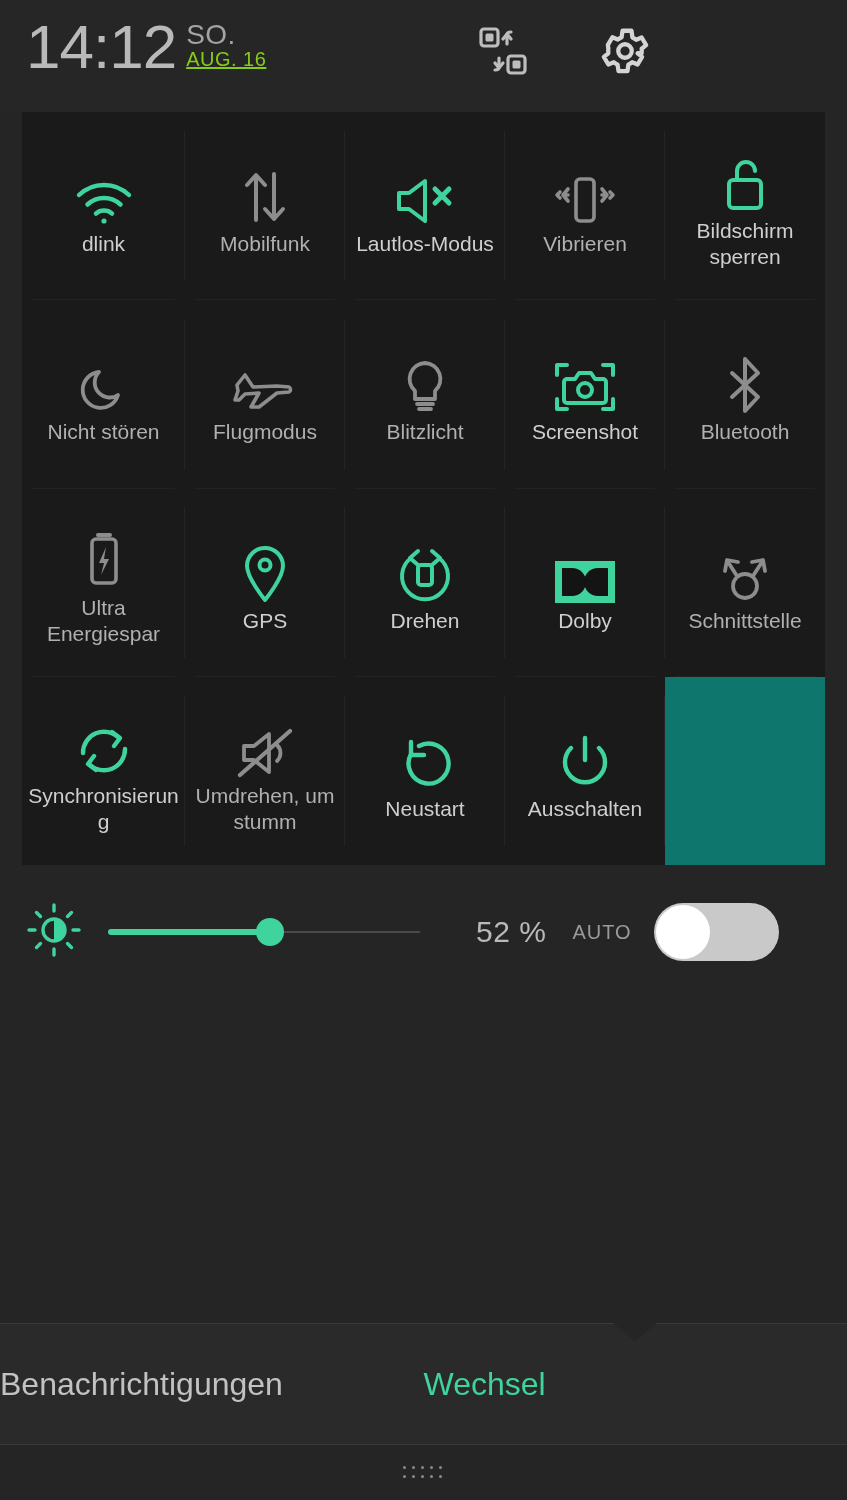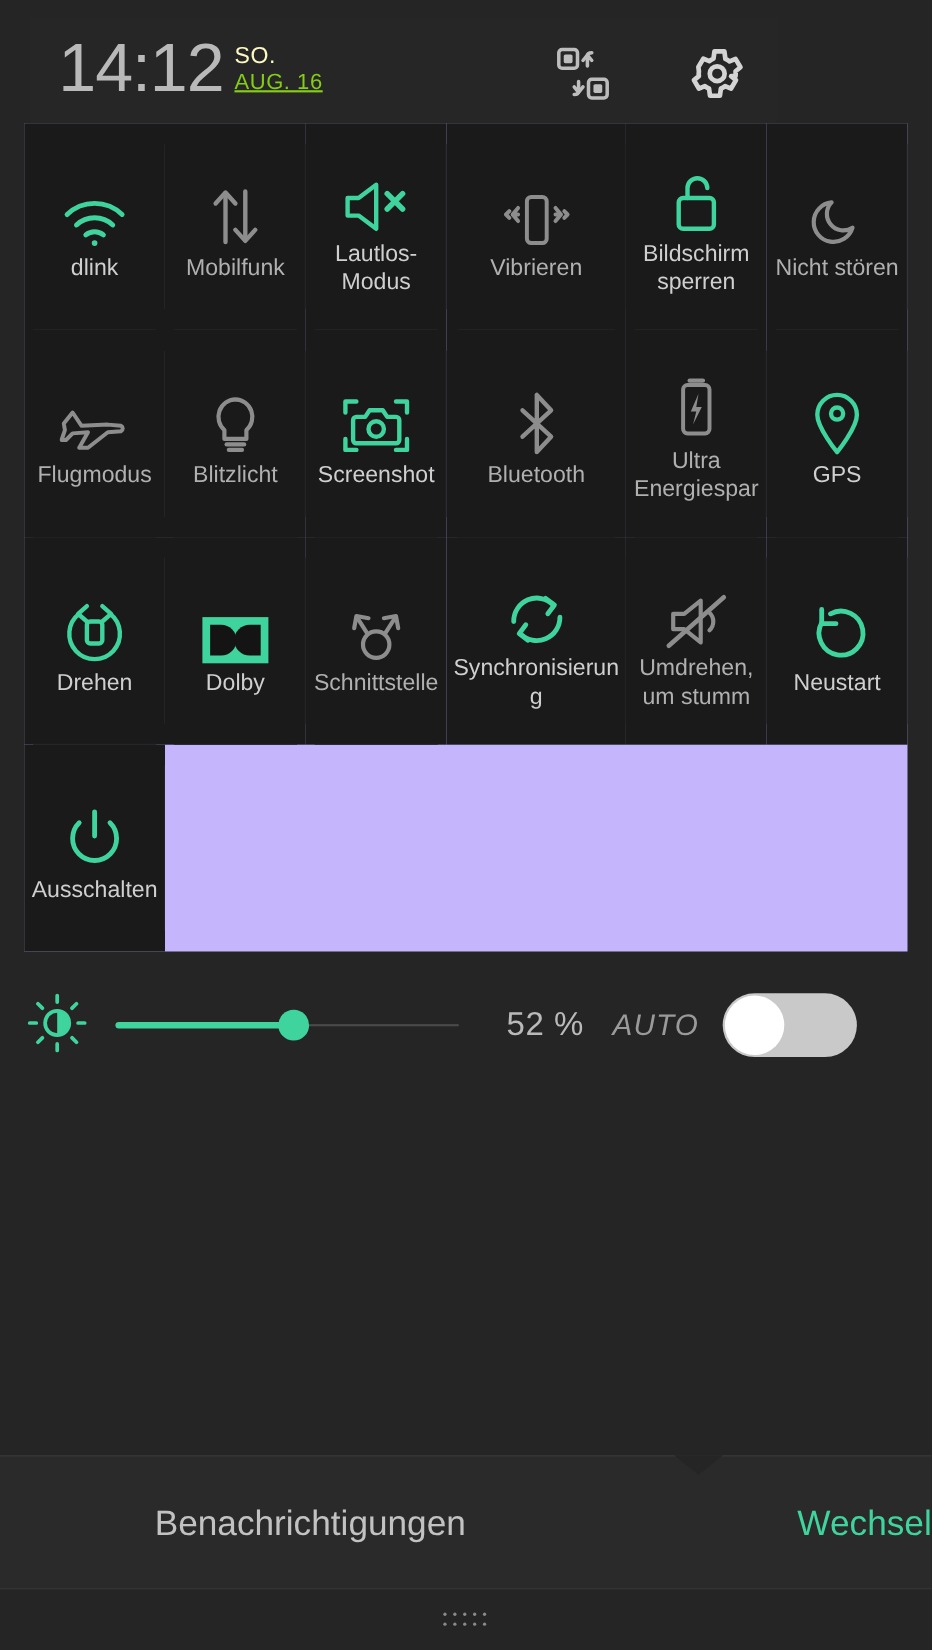--- a/index.html
+++ b/index.html
@@ -6,42 +6,41 @@
   html, body {
     width:847px; height:1500px;
     background:#252525;
     font-family:"Liberation Sans", sans-serif;
     overflow:hidden;
   }
   #root { position:relative; width:847px; height:1500px; background:#252525; }
 
   
   .statusbar {
-    position:absolute; left:0; top:16px; width:680px; height:112px;
+    position:absolute; left:0; top:0; width:680px; height:112px;
     background:#262626;
-    margin-left:27px;
   }
   .clockwrap { position:absolute; left:26px; top:16px; display:flex; align-items:flex-start; }
   .clock {
     font-size:62px; line-height:62px; color:#b9b9b9; font-weight:300;
     letter-spacing:-1px;
   }
   .datewrap { margin-left:10px; margin-top:6px; }
-  .dow { font-size:21px; line-height:25px; color:#fef9c3; letter-spacing:.5px; }
+  .dow { font-size:28px; line-height:25px; color:#a3a3a3; letter-spacing:.5px; }
   .date { font-size:20px; line-height:25px; color:#84cc16; letter-spacing:.5px;text-decoration:underline; }
 
   .topicons { position:absolute; right:24px; top:22px; display:flex; align-items:center; gap:60px; }
   .topicon { width:62px; height:62px; display:flex; align-items:center; justify-content:center; cursor:pointer; }
 
   
   .tilepanel {
     position:absolute; left:22px; top:112px; width:803px; height:753px;
-    background:#c4b5fd;
+    background:#0f766e;
     display:grid;
-    grid-template-columns:repeat(6, 1fr);
+    grid-template-columns:repeat(5, 1fr);
     grid-template-rows:repeat(4, 1fr);
   }
   .tile {
     position:relative;
     display:flex; flex-direction:column; align-items:center; justify-content:center;
     padding:6px 4px 8px;
     cursor:pointer;
     background:#1a1a1a;
   }
   .tile::after {
@@ -72,38 +71,38 @@
   .track-bg { position:absolute; left:0; top:19px; width:312px; height:2px; background:#4a4a4a; }
   .track-fill { position:absolute; left:0; top:17px; width:162px; height:6px; background:#3fd39d; border-radius:3px;}
   .thumb {
     position:absolute; left:148px; top:6px; width:28px; height:28px;
     border-radius:50%; background:#3fd39d;
   }
   .pct {
     margin-left:32px; font-size:30px; color:#b9b9b9; width:95px; text-align:right;
     letter-spacing:.5px;
   }
-  .autolbl { margin-left:26px; font-size:27px; color:#9a9a9a; letter-spacing:1px;font-style:italic; }
+  .autolbl { margin-left:26px; font-size:20px; color:#9a9a9a; letter-spacing:1px; }
   .toggle {
     margin-left:22px; width:128px; height:58px; border-radius:29px;
     background:#c9c9c9; position:relative; cursor:pointer;
   }
   .toggle .knob {
     position:absolute; left:2px; top:2px; width:54px; height:54px;
     border-radius:50%; background:#ffffff;
   }
 
   
   .tabbar {
     position:absolute; left:0; bottom:55px; width:847px; height:122px;
     background:#2a2a2a;
     border-top:1px solid #3a3a3a; border-bottom:1px solid #3a3a3a;
     display:flex;
   }
-  .tab { flex:1; display:flex; align-items:center; justify-content:flex-end; cursor:pointer; position:relative; }
+  .tab { flex:1; display:flex; align-items:center; justify-content:flex-start; cursor:pointer; position:relative; }
   .tab .lbl { font-size:32px; }
   .tab.inactive .lbl { color:#c2c2c2; }
   .tab.active .lbl { color:#3fd39d; }
   .notch {
     position:absolute; top:-1px; left:50%; transform:translateX(-50%);
     width:0; height:0; border-left:22px solid transparent; border-right:22px solid transparent;
     border-top:18px solid #252525;
   }
   .handlebar {
     position:absolute; left:0; bottom:0; width:847px; height:55px;

